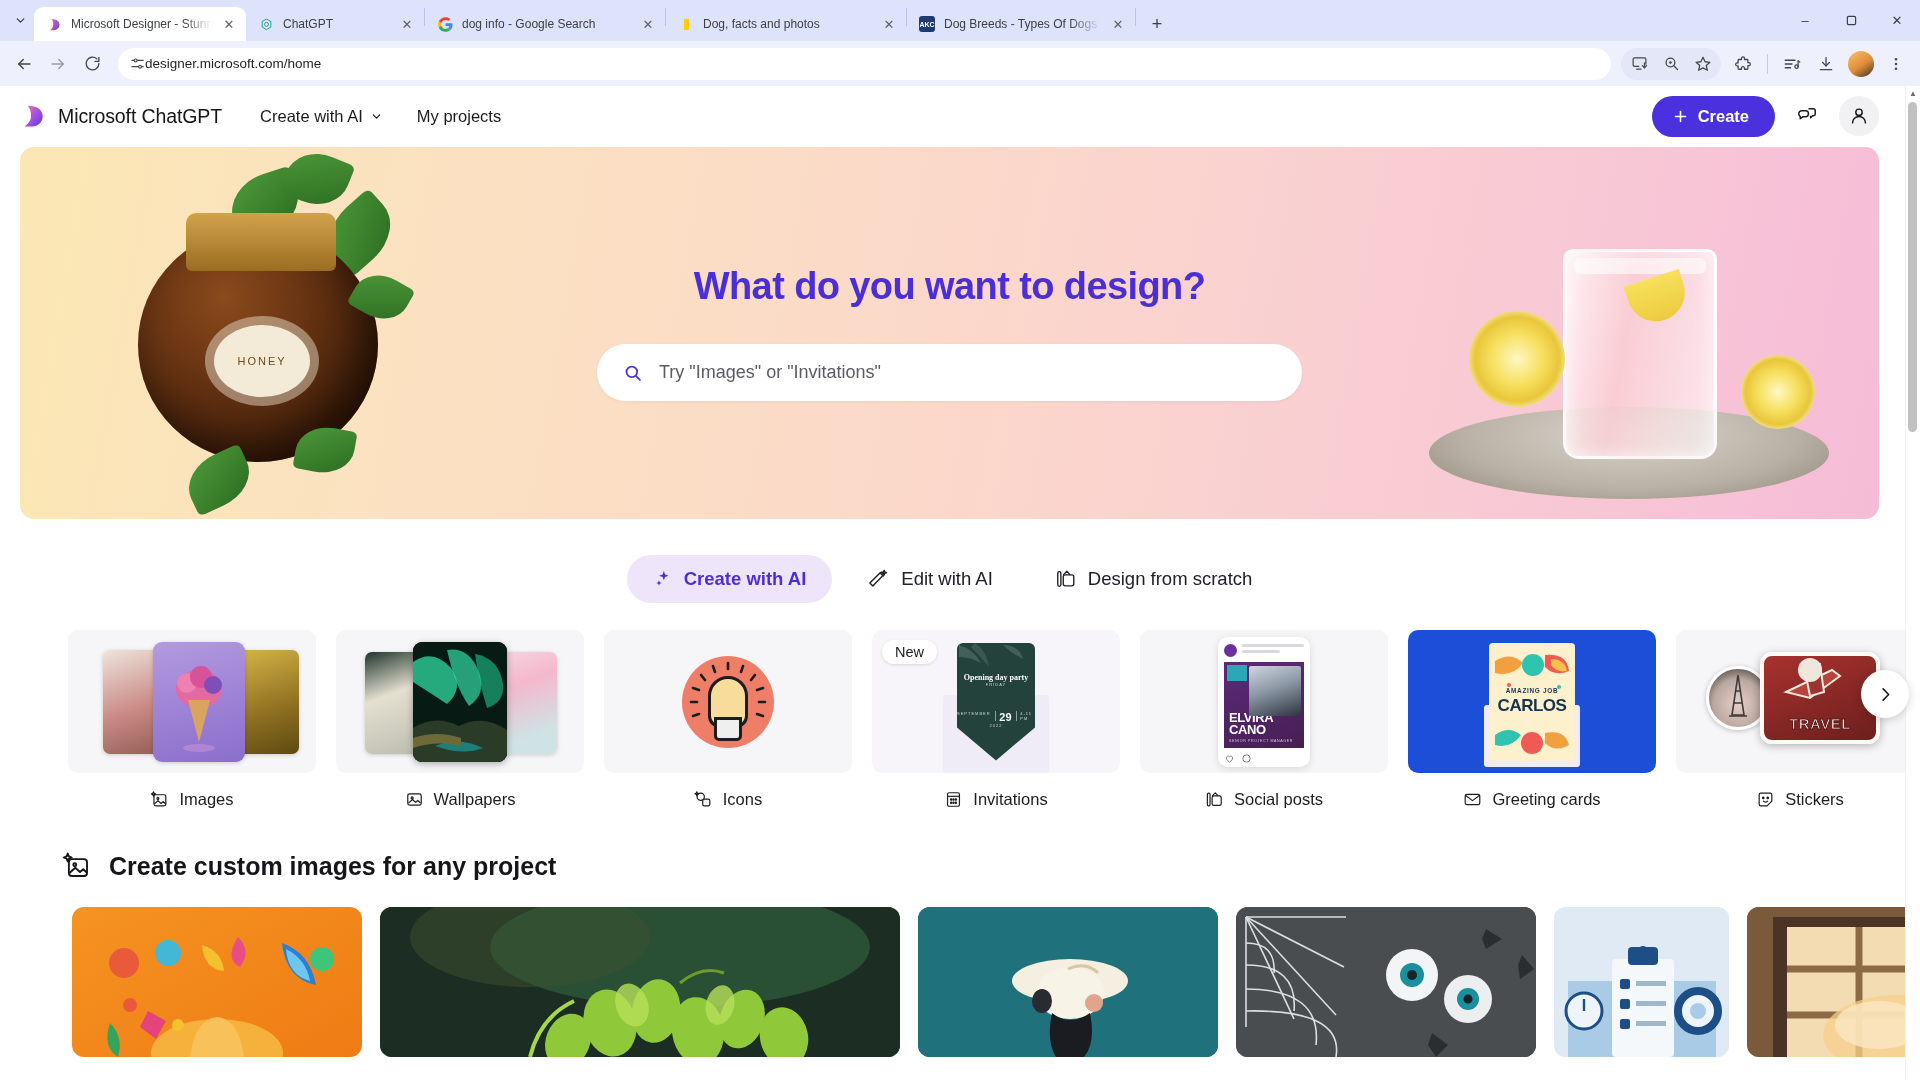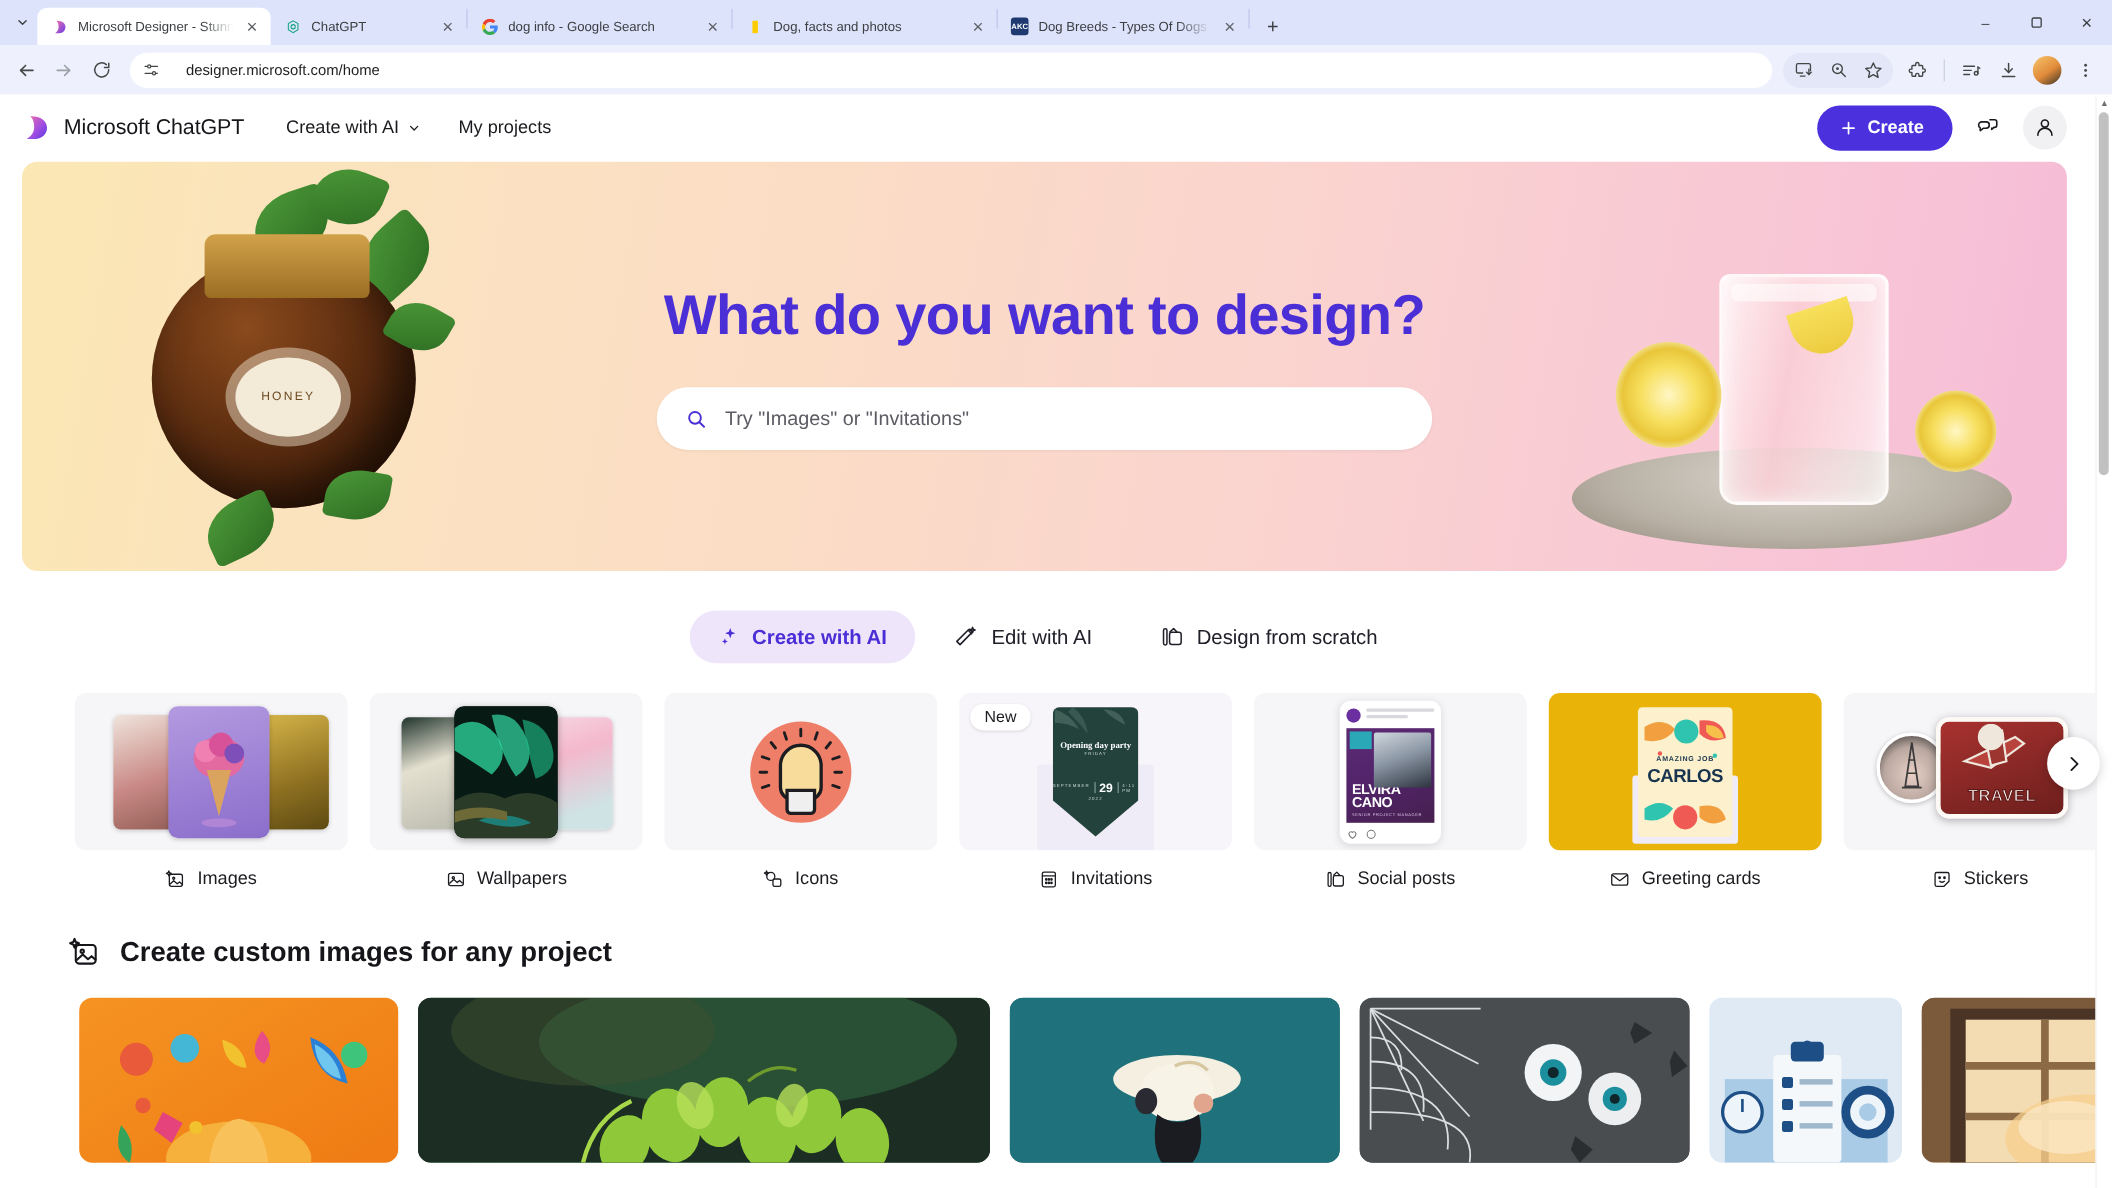--- a/index.html
+++ b/index.html
@@ -87,21 +87,21 @@
     display: flex; align-items: center; justify-content: center;
     border-radius: 50%; color: #444746;
   }
   .omnibox {
     flex: 1 1 auto;
     height: 32px;
     background: #ffffff;
     border-radius: 16px;
     display: flex; align-items: center;
     padding: 0 12px;
-    gap: 24px;
+    gap: 0;
     margin: 0 8px;
     font-size: 13.5px; color: #1f1f1f;
     min-width: 0;
   }
   .omnibox .url { white-space: nowrap; overflow: hidden; }
   .tb-right { display: flex; align-items: center; gap: 2px; }
   .tb-pill {
     display:flex; align-items:center;
     background:#e3e7f8; border-radius:16px; padding:0 2px; margin-right:4px;
   }
@@ -173,21 +173,21 @@
     margin: 1px 26px 0 20px;
     height: 372px;
     border-radius: 14px;
     position: relative;
     overflow: hidden;
     background: linear-gradient(100deg,#fbe7b4 0%,#fbe2c0 20%,#fbdcc6 40%,#fad3cf 62%,#f8c8d5 82%,#f6bcd7 100%);
     display: flex; align-items: center; justify-content: center;
     flex-direction: column;
   }
   .hero-title {
-    font-size: 51px; font-weight: 700; color: #4b2fd6;
+    font-size: 38px; font-weight: 700; color: #4b2fd6;
     letter-spacing: -0.6px; z-index: 3; margin-bottom: 36px;
     text-align: right;
   }
   .hero-search {
     z-index: 3;
     width: 705px; height: 57px;
     background: #fff; border-radius: 29px;
     display: flex; align-items: center;
     padding: 0 26px; gap: 16px;
     box-shadow: 0 1px 3px rgba(0,0,0,.06);
@@ -853,21 +853,21 @@
                 <rect x="3" y="4" width="3.4" height="16" rx="1.6"></rect>
                   <rect x="9" y="7.5" width="11.5" height="12" rx="2.2"></rect>
                 <path d="M9 7.5 13 3.6l3.6 3.9"></path>
                 </svg>
             </span>
             <span>Social posts</span>
           </div>
         </div>
 
         <div class="cat">
-          <div class="cat-thumb" style="background:#eab308;">
+          <div class="cat-thumb" style="background:#1d4ed8;">
             <div class="env" style="bottom:6px;width:96px;height:62px;"></div>
             <div class="greet" style="z-index:3;">
               <svg width="86" height="118" viewBox="0 0 86 118" style="position:absolute;inset:0;">
                 <path d="M6 18 Q22 8 34 20 Q24 34 6 30Z" fill="#f2a03f"></path>
                 <circle cx="44" cy="22" r="11" fill="#2ec4b0"></circle>
                 <path d="M56 12 Q78 10 80 28 Q66 34 56 24Z" fill="#ef5b54"></path>
                 <path d="M62 16 Q76 16 78 28 Q68 30 62 22Z" fill="#f7c04a"></path>
                 <path d="M6 92 Q20 82 32 92 Q22 106 6 102Z" fill="#2ec4b0"></path>
                 <circle cx="43" cy="100" r="11" fill="#ef5b54"></circle>
                 <path d="M56 90 Q76 86 80 102 Q66 110 56 100Z" fill="#f2a03f"></path>

